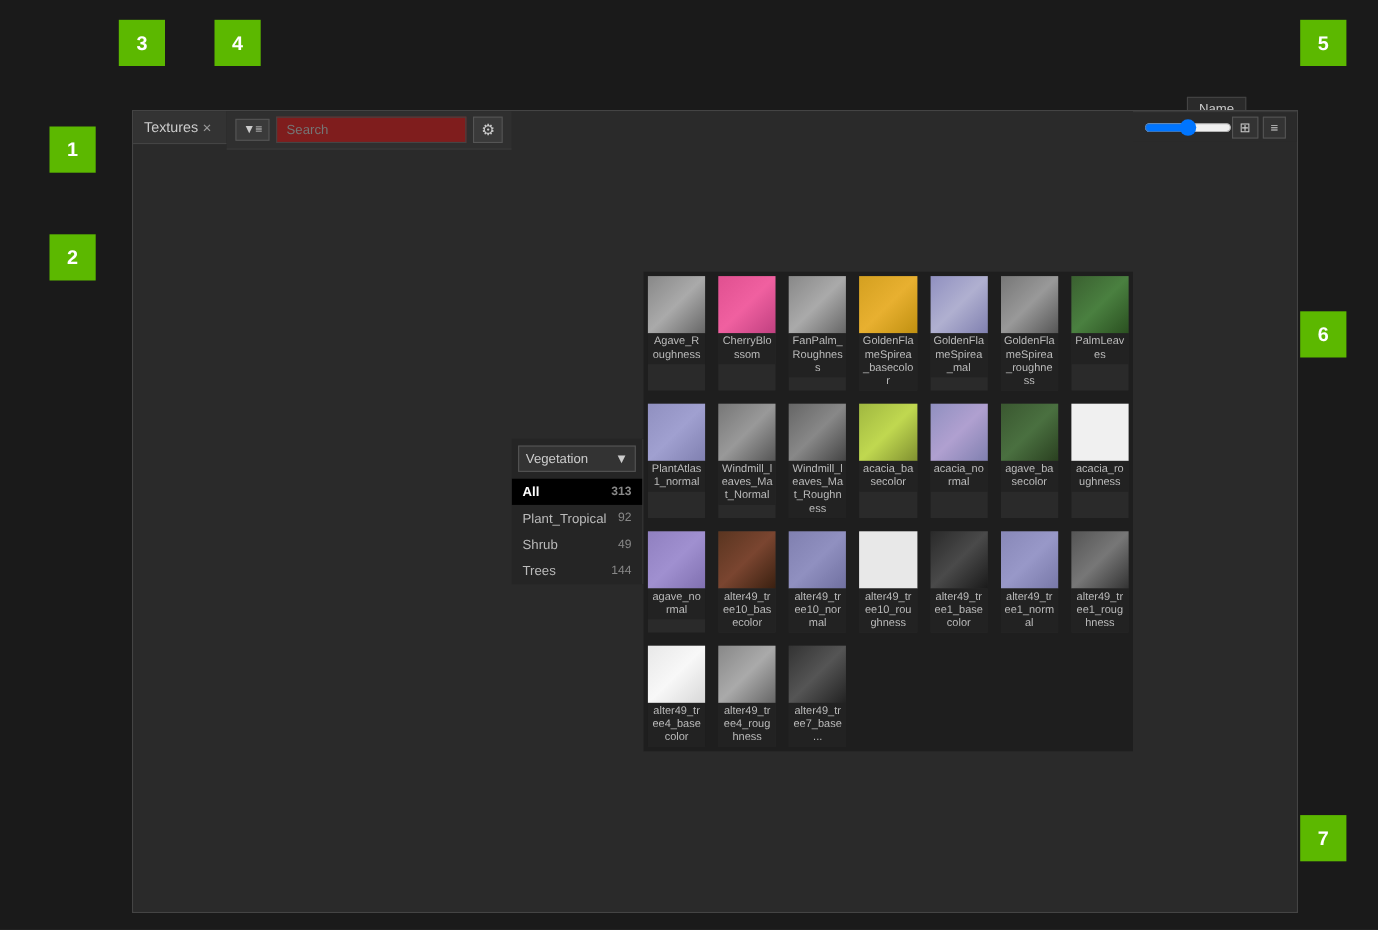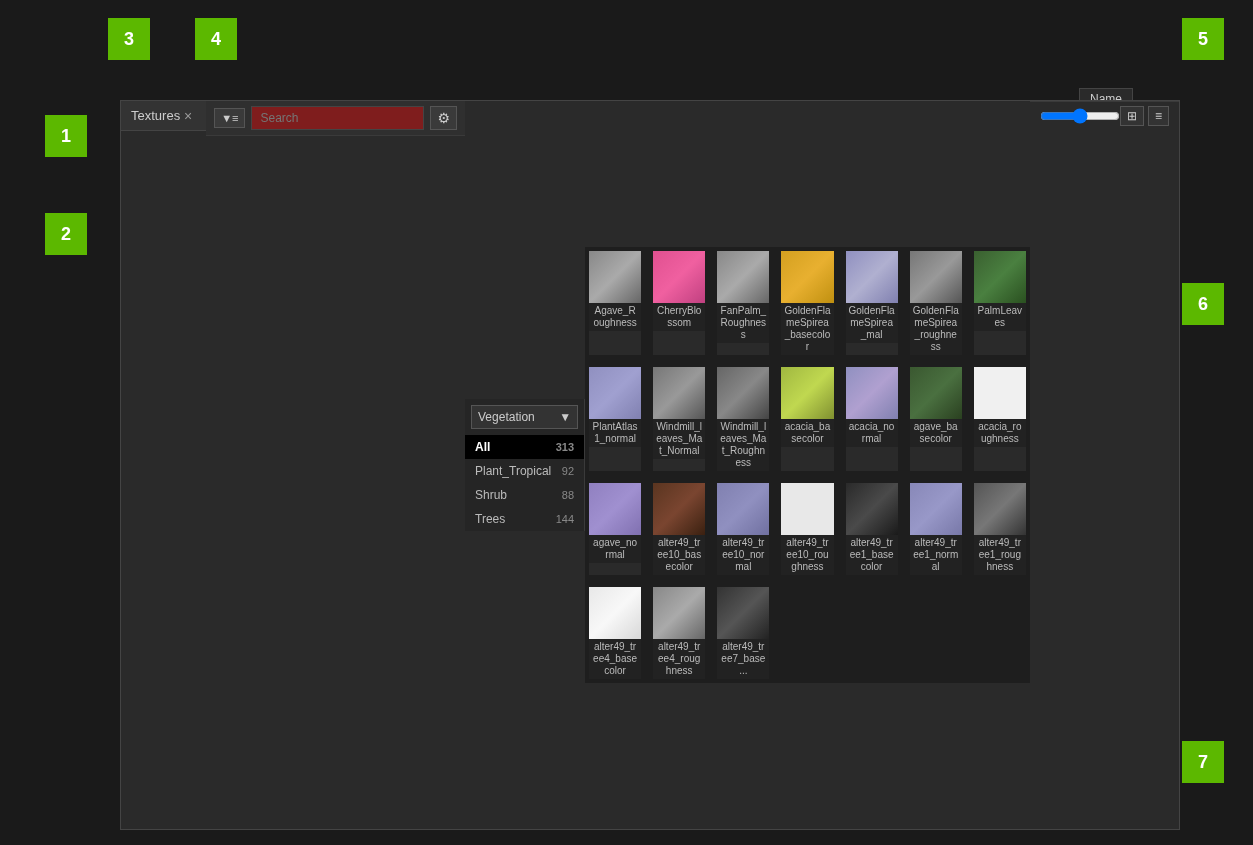--- a/index.html
+++ b/index.html
@@ -308,21 +308,21 @@
         <div class="sidebar-item all-item active">
           <span>All</span>
           <span class="count">313</span>
         </div>
         <div class="sidebar-item">
           <span>Plant_Tropical</span>
           <span class="count">92</span>
         </div>
         <div class="sidebar-item">
           <span>Shrub</span>
-          <span class="count">88</span>
+          <span class="count">49</span>
         </div>
         <div class="sidebar-item">
           <span>Trees</span>
           <span class="count">144</span>
         </div>
       </div>
     </div>
 
     <div class="grid-area">
       <div class="texture-grid">

